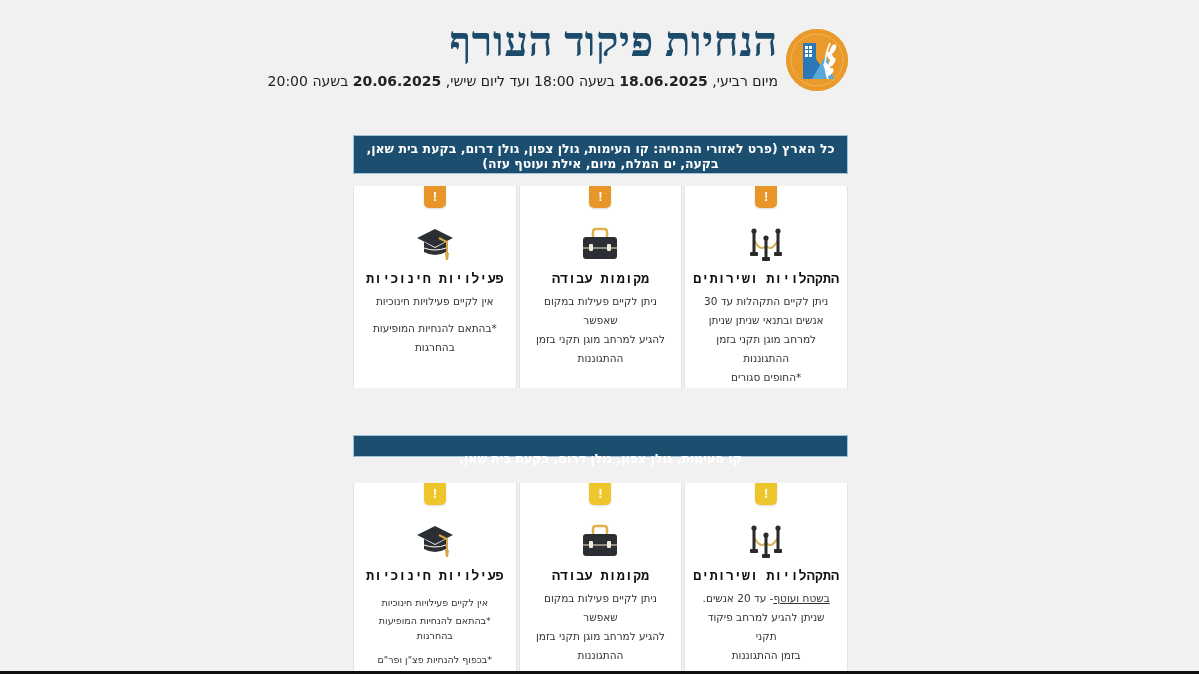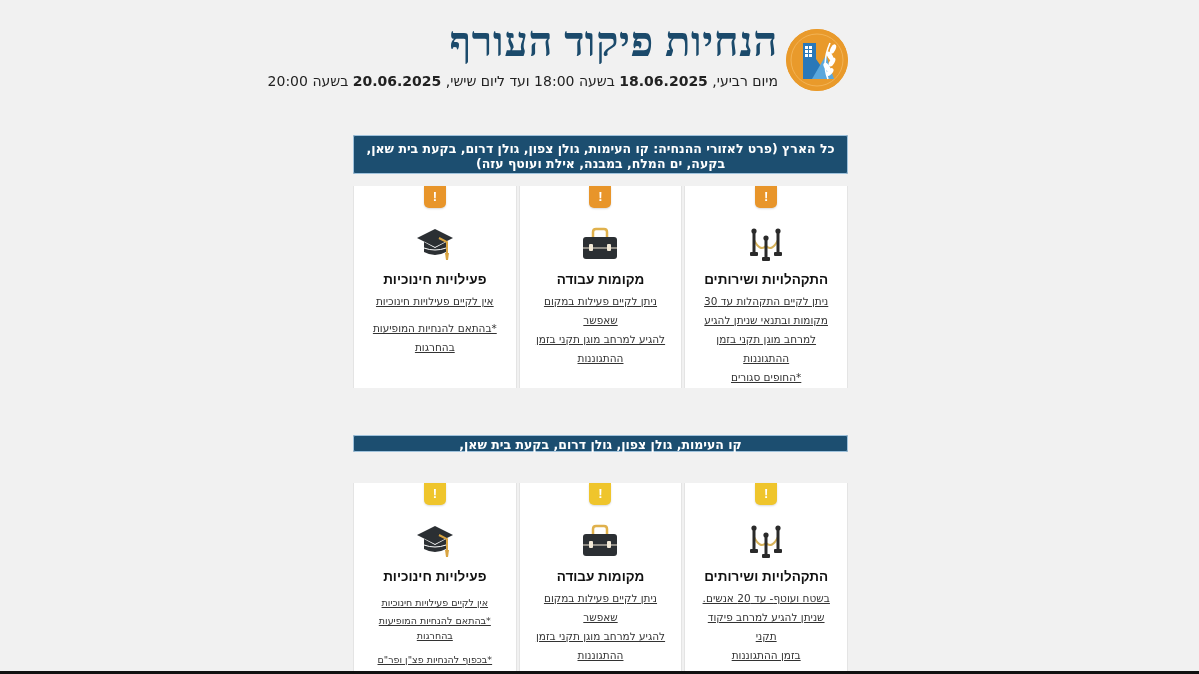--- a/index.html
+++ b/index.html
@@ -41,21 +41,21 @@
       position: absolute; right: 0; width: 495px;
       background: #1c4e70; color: #fff;
       border-radius: 2px;
       text-align: center;
       font-size: 12.5px; font-weight: 700; line-height: 15px;
       padding: 6px 10px;
       font-family: "DejaVu Sans", sans-serif;
       box-shadow: 0 0 0 1px #9fc2dc inset;
     }
     .banner1 { top: 135px; height: 39px; }
-    .banner2 { top: 435px; height: 17px; padding-top: 2px; }
+    .banner2 { top: 435px; height: 17px; padding-top: 16px; }
 
     .cards {
       position: absolute; right: 0; width: 495px;
       display: flex; flex-direction: row; gap: 2px;
     }
     .cards1 { top: 186px; height: 202px; }
     .cards2 { top: 483px; height: 191px; }
     .card {
       background: #fff; flex: 1; position: relative;
       text-align: center;
@@ -71,27 +71,26 @@
     .badge.orange { background: #e8952a; }
     .badge.yellow { background: #efc52c; }
     .icon {
       position: absolute; top: 40px; left: 50%; margin-left: -20px;
       width: 40px; height: 36px;
     }
     .icon svg { width: 40px; height: 36px; display: block; }
     .card-title {
       position: absolute; top: 86px; left: 0; right: 0;
       font-size: 13.5px; font-weight: 900; color: #111;
-      font-family: Liberation Sans, sans-serif;
+      font-family: Liberation Mono, monospace;
     }
     .card-body {
       position: absolute; top: 106px; left: 14px; right: 14px;
       font-size: 10.5px; color: #333; line-height: 19px;
       font-family: "DejaVu Sans", sans-serif;
-      text-decoration: underline;
     }
     .card-body .line { display: block; }
     .card-body .note { display: block; margin-top: 4px; }
     .card-body .note.gap { margin-top: 12px; }
     .u { text-decoration: underline; }
     .small { font-size: 9.5px; line-height: 15px; }
   </style>
 </head>
 <body>
 
@@ -117,21 +116,21 @@
         <ellipse cx="41" cy="38" rx="2.5" ry="5" fill="#fff" transform="rotate(-35 41 38)"></ellipse>
         <ellipse cx="44" cy="43" rx="2.5" ry="4.5" fill="#fff" transform="rotate(40 44 43)"></ellipse>
       </svg>
     </div>
     <div class="title">הנחיות פיקוד העורף</div>
     <div class="subtitle"><span>מיום רביעי, </span><b>18.06.2025</b><span> בשעה 18:00 ועד ליום שישי, </span><b>20.06.2025</b><span> בשעה 20:00</span></div>
   </div>
 
   <div class="banner banner1">
     <div>כל הארץ (פרט לאזורי ההנחיה: קו העימות, גולן צפון, גולן דרום, בקעת בית שאן,</div>
-    <div>בקעה, ים המלח, במבנה, אילת ועוטף עזה)</div>
+    <div>בקעה, ים המלח, מיום, אילת ועוטף עזה)</div>
   </div>
 
   <div class="cards cards1">
 
     <div class="card">
       <div class="badge orange">!</div>
       <div class="icon">
         <svg viewBox="0 0 40 36">
           <path d="M8,14 Q14,26 20,20 Q26,26 32,14" stroke="#d7b25a" stroke-width="2" fill="none"></path>
           <circle cx="8" cy="5" r="2.6" fill="#2a2a2a"></circle>
@@ -141,21 +140,21 @@
             <rect x="18.5" y="14" width="3" height="18" fill="#2a2a2a"></rect>
             <rect x="16" y="31" width="8" height="4" rx="1" fill="#2a2a2a"></rect>
           <circle cx="32" cy="5" r="2.6" fill="#2a2a2a"></circle>
             <rect x="30.5" y="7" width="3" height="20" fill="#2a2a2a"></rect>
             <rect x="28" y="26" width="8" height="4" rx="1" fill="#2a2a2a"></rect>
         </svg>
       </div>
       <div class="card-title">התקהלויות ושירותים</div>
       <div class="card-body">
         <span class="line">ניתן לקיים התקהלות עד 30</span>
-        <span class="line">מקומות ובתנאי שניתן להגיע</span>
+        <span class="line">אנשים ובתנאי שניתן שניתן</span>
         <span class="line">למרחב מוגן תקני בזמן</span>
         <span class="line">ההתגוננות</span>
         <span class="line">*החופים סגורים</span>
       </div>
     </div>
 
     <div class="card">
       <div class="badge orange">!</div>
       <div class="icon">
         <svg viewBox="0 0 40 36">

